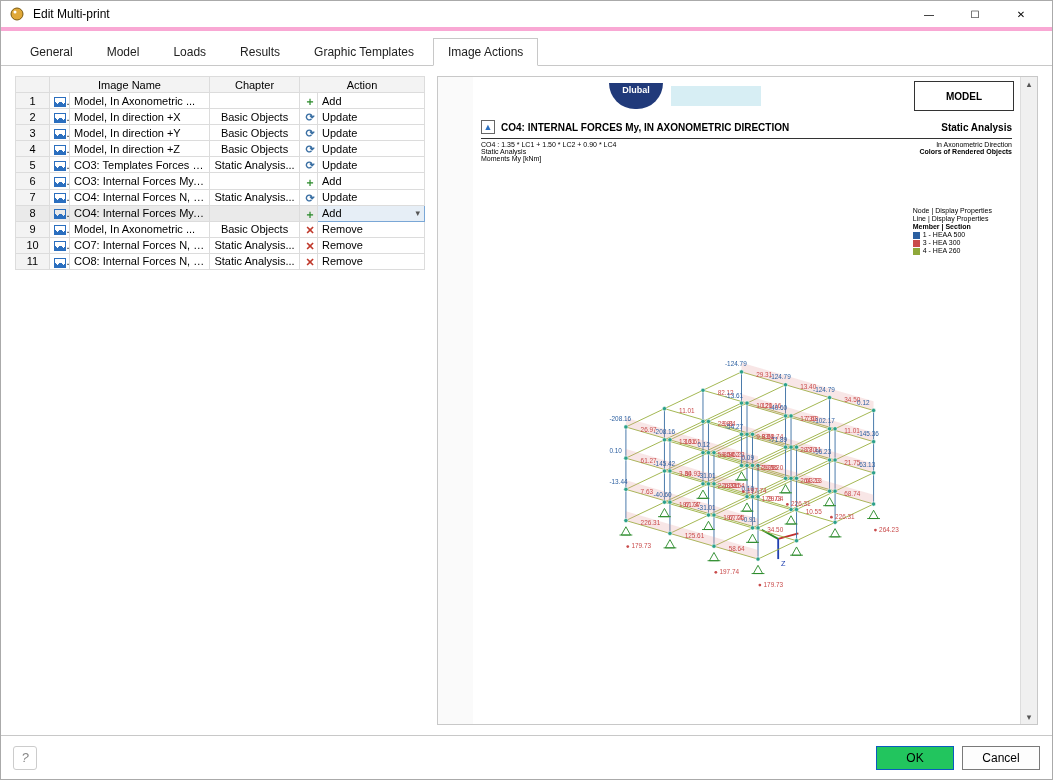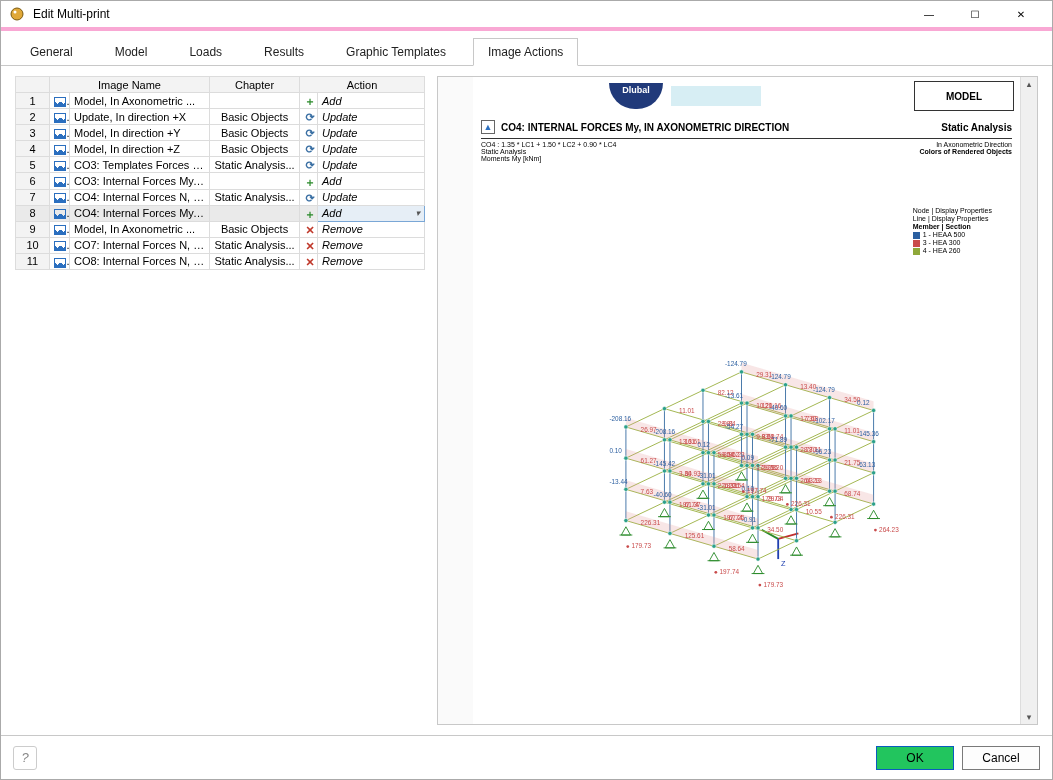--- a/index.html
+++ b/index.html
@@ -36,21 +36,21 @@
     width: 46px; height: 30px;
     display: flex; align-items: center; justify-content: center;
     font-family: "Segoe UI Symbol", sans-serif;
     font-size: 10px;
   }
 
   
   .tabs {
     display: flex;
     padding: 6px 14px 0 14px;
-    gap: 12px;
+    gap: 4px;
     border-bottom: 1px solid #c8c8c8;
     background: #fff;
   }
   .tab {
     padding: 6px 14px;
     border: 1px solid transparent;
     border-bottom: none;
     font-size: 12px;
     color: #222;
     cursor: default;
@@ -161,21 +161,21 @@
     display: inline-block;
     width: 12px; height: 12px;
     vertical-align: middle;
     text-align: center;
     line-height: 12px;
     font-weight: bold;
   }
   .ic-add { color: #2a8a2a; }
   .ic-update { color: #3a6fa3; }
   .ic-remove { color: #c0392b; }
-  td.action-cell { position: relative; font-style: italic; }
+  td.action-cell { position: relative; }
   td.action-cell .chev {
     position: absolute; right: 4px; top: 50%; transform: translateY(-50%);
     font-size: 9px; color: #555; display:none;
   }
   tr.selected td.action-cell .chev { display:inline; }
 
   
   .prev-header {
     display: flex;
     align-items: center;
@@ -334,21 +334,21 @@
             <td class="rownum">1</td>
             <td class="cell"><span class="img-icon"></span></td>
             <td class="cell">Model, In Axonometric ...</td>
             <td class="cell" style="text-align:center"></td>
             <td class="cell"><span class="act-icon ic-add">＋</span></td>
             <td class="cell action-cell">Add</td>
           </tr>
           <tr>
             <td class="rownum">2</td>
             <td class="cell"><span class="img-icon"></span></td>
-            <td class="cell">Update, In direction +X</td>
+            <td class="cell">Model, In direction +X</td>
             <td class="cell" style="text-align:center">Basic Objects</td>
             <td class="cell"><span class="act-icon ic-update">⟳</span></td>
             <td class="cell action-cell">Update</td>
           </tr>
           <tr>
             <td class="rownum">3</td>
             <td class="cell"><span class="img-icon"></span></td>
             <td class="cell">Model, In direction +Y</td>
             <td class="cell" style="text-align:center">Basic Objects</td>
             <td class="cell"><span class="act-icon ic-update">⟳</span></td>

